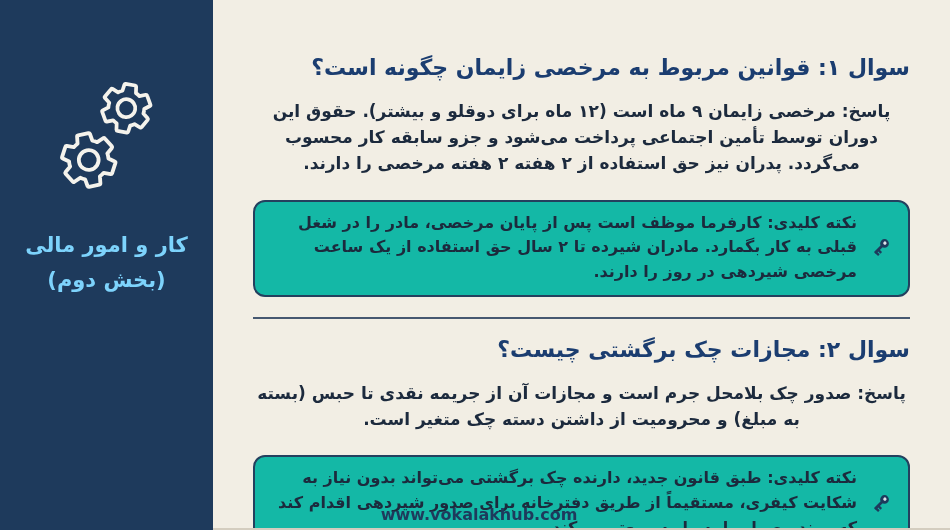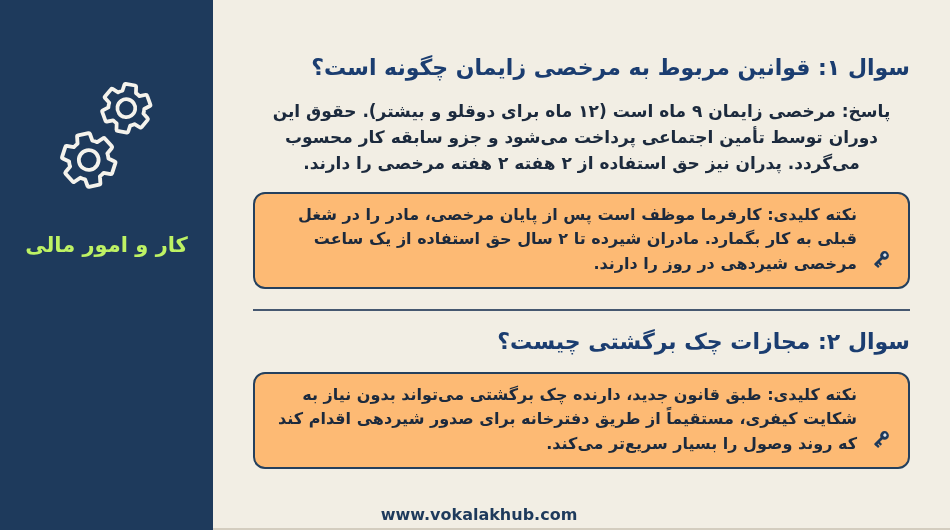--- a/index.html
+++ b/index.html
@@ -11,44 +11,44 @@
   }
   
   .sidebar{
     position:absolute;left:0;top:0;width:213px;height:530px;
     background:#1e3a5c;color:#fff;
   }
   .gears{position:absolute;left:40px;top:60px;width:132px;height:135px;}
   .sidebar-title{
     position:absolute;top:228px;left:0;right:0;
     text-align:center;font-weight:bold;font-size:21px;line-height:1.65;
-    color:#bef264;direction:rtl;
+    color:#7dd3fc;direction:rtl;
   }
   
   .content{
     position:absolute;left:213px;top:12px;width:737px;height:530px;
     direction:rtl;box-sizing:border-box;
     padding:0 40px 0 40px;
     color:#1c2a3d;
   }
   .question{
     margin:0;font-size:22px;line-height:1.3;font-weight:bold;
     color:#1b3d70;text-align:right;
   }
   .q1{margin-top:42px;}
   .q2{margin-top:0;text-align:right;}
   .answer{
     margin:15px 0 0 0;font-size:17px;line-height:1.55;font-weight:bold;
     text-align:center;color:#1c2a3d;
   }
   .note-box{
-    margin-top:15px;
-    background:#fdba74;border:2px solid #24405e;border-radius:12px;
+    margin-top:23px;
+    background:#14b8a6;border:2px solid #24405e;border-radius:12px;
     padding:9px 13px 10px 13px;
-    display:flex;align-items:flex-end;gap:10px;
+    display:flex;align-items:center;gap:10px;
   }
   .note-box .key-wrap{flex:0 0 auto;margin-top:3px;}
   .note-text{
     font-size:16px;line-height:1.55;font-weight:bold;text-align:right;
     color:#1c2a3d;margin:0;
   }
   .divider{
     border:none;border-top:2px solid #465870;
     margin:20px 0 17px 0;
   }
@@ -68,20 +68,21 @@
 
 <aside class="sidebar">
   <svg class="gears" viewBox="0 0 130 130" aria-hidden="true">
 
     <path d="M19.14,12.94c0.04-0.3,0.06-0.61,0.06-0.94c0-0.32-0.02-0.64-0.07-0.94l2.03-1.58c0.18-0.14,0.23-0.41,0.12-0.61l-1.92-3.32c-0.12-0.22-0.37-0.29-0.59-0.22l-2.39,0.96c-0.5-0.38-1.03-0.7-1.62-0.94L14.4,2.81c-0.04-0.24-0.24-0.41-0.48-0.41h-3.84c-0.24,0-0.43,0.17-0.47,0.41L9.25,5.35C8.66,5.59,8.12,5.92,7.63,6.29L5.24,5.33c-0.22-0.08-0.47,0-0.59,0.22L2.74,8.87C2.62,9.08,2.66,9.34,2.86,9.48l2.03,1.58C4.84,11.36,4.8,11.69,4.8,12s0.02,0.64,0.07,0.94l-2.03,1.58c-0.18,0.14-0.23,0.41-0.12,0.61l1.92,3.32c0.12,0.22,0.37,0.29,0.59,0.22l2.39-0.96c0.5,0.38,1.03,0.7,1.62,0.94l0.36,2.54c0.05,0.24,0.24,0.41,0.48,0.41h3.84c0.24,0,0.44-0.17,0.47-0.41l0.36-2.54c0.59-0.24,1.13-0.56,1.62-0.94l2.39,0.96c0.22,0.08,0.47,0,0.59-0.22l1.92-3.32c0.12-0.22,0.07-0.47-0.12-0.61L19.14,12.94z M12,15.6c-1.98,0-3.6-1.62-3.6-3.6s1.62-3.6,3.6-3.6s3.6,1.62,3.6,3.6S13.98,15.6,12,15.6z" transform="translate(85,46) scale(2.45) rotate(10) translate(-12,-12)" fill="none" stroke="#f5f3ec" stroke-width="1.5" stroke-linejoin="round"></path>
 
     <path d="M19.14,12.94c0.04-0.3,0.06-0.61,0.06-0.94c0-0.32-0.02-0.64-0.07-0.94l2.03-1.58c0.18-0.14,0.23-0.41,0.12-0.61l-1.92-3.32c-0.12-0.22-0.37-0.29-0.59-0.22l-2.39,0.96c-0.5-0.38-1.03-0.7-1.62-0.94L14.4,2.81c-0.04-0.24-0.24-0.41-0.48-0.41h-3.84c-0.24,0-0.43,0.17-0.47,0.41L9.25,5.35C8.66,5.59,8.12,5.92,7.63,6.29L5.24,5.33c-0.22-0.08-0.47,0-0.59,0.22L2.74,8.87C2.62,9.08,2.66,9.34,2.86,9.48l2.03,1.58C4.84,11.36,4.8,11.69,4.8,12s0.02,0.64,0.07,0.94l-2.03,1.58c-0.18,0.14-0.23,0.41-0.12,0.61l1.92,3.32c0.12,0.22,0.37,0.29,0.59,0.22l2.39-0.96c0.5,0.38,1.03,0.7,1.62,0.94l0.36,2.54c0.05,0.24,0.24,0.41,0.48,0.41h3.84c0.24,0,0.44-0.17,0.47-0.41l0.36-2.54c0.59-0.24,1.13-0.56,1.62-0.94l2.39,0.96c0.22,0.08,0.47,0,0.59-0.22l1.92-3.32c0.12-0.22,0.07-0.47-0.12-0.61L19.14,12.94z M12,15.6c-1.98,0-3.6-1.62-3.6-3.6s1.62-3.6,3.6-3.6s3.6,1.62,3.6,3.6S13.98,15.6,12,15.6z" transform="translate(48,97) scale(2.7) rotate(-12) translate(-12,-12)" fill="none" stroke="#f5f3ec" stroke-width="1.4" stroke-linejoin="round"></path>
   </svg>
   <div class="sidebar-title">
     <div>کار و امور مالی</div>
+    <div>(بخش دوم)</div>
   </div>
 </aside>
 
 <main class="content">
 
   <h2 class="question q1">سوال ۱: قوانین مربوط به مرخصی زایمان چگونه است؟</h2>
   <p class="answer">پاسخ: مرخصی زایمان ۹ ماه است (۱۲ ماه برای دوقلو و بیشتر). حقوق این دوران توسط تأمین اجتماعی پرداخت می‌شود و جزو سابقه کار محسوب می‌گردد. پدران نیز حق استفاده از ۲ هفته ۲ هفته مرخصی را دارند.</p>
 
   <div class="note-box">
     <span class="key-wrap">
@@ -94,20 +95,21 @@
           <rect x="12.6" y="19" width="4.4" height="2.7" rx="0.9" fill="#1e3a5c"></rect>
         </g>
       </svg>
     </span>
     <p class="note-text">نکته کلیدی: کارفرما موظف است پس از پایان مرخصی، مادر را در شغل قبلی به کار بگمارد. مادران شیرده تا ۲ سال حق استفاده از یک ساعت مرخصی شیردهی در روز را دارند.</p>
   </div>
 
   <hr class="divider">
 
   <h2 class="question q2">سوال ۲: مجازات چک برگشتی چیست؟</h2>
+  <p class="answer">پاسخ: صدور چک بلامحل جرم است و مجازات آن از جریمه نقدی تا حبس (بسته به مبلغ) و محرومیت از داشتن دسته چک متغیر است.</p>
 
   <div class="note-box">
     <span class="key-wrap">
       <svg width="28" height="28" viewBox="-4 -4 32 32" aria-hidden="true">
         <g transform="rotate(45 12 12)">
           <circle cx="12" cy="6.3" r="5" fill="#1e3a5c"></circle>
           <circle cx="12" cy="5.7" r="1.9" fill="#dfe3ea"></circle>
           <rect x="10.45" y="9.5" width="3.1" height="12.5" rx="1" fill="#1e3a5c"></rect>
           <rect x="12.6" y="15.2" width="4.4" height="2.7" rx="0.9" fill="#1e3a5c"></rect>
           <rect x="12.6" y="19" width="4.4" height="2.7" rx="0.9" fill="#1e3a5c"></rect>

